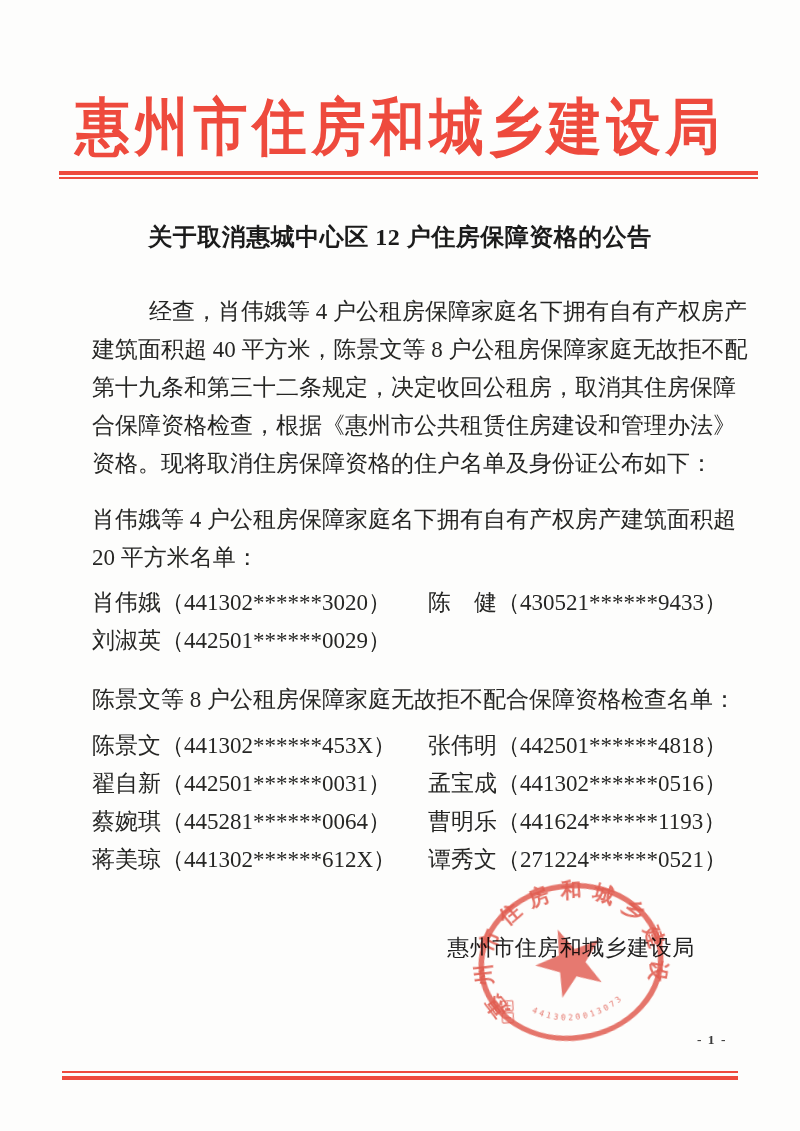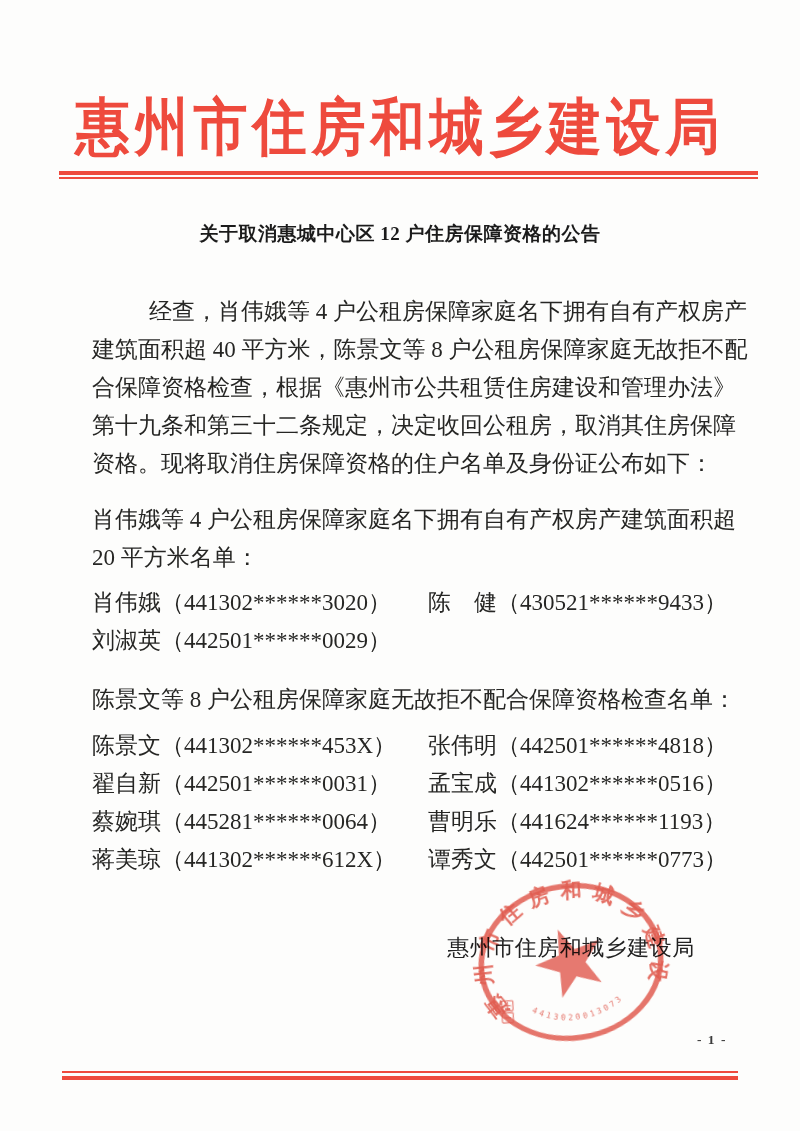--- a/index.html
+++ b/index.html
@@ -38,21 +38,21 @@
   .rule-header .gap{height:2.5px;}
   .rule-header .thin{height:1.5px;background:var(--red);}
   .rule-footer{position:absolute;top:1071px;left:62px;width:676px;}
   .rule-footer .thin{height:1.5px;background:var(--red);}
   .rule-footer .gap{height:3px;}
   .rule-footer .thick{height:4px;background:var(--red);}
   
   .doc-title{
     position:absolute;top:221px;left:0;right:0;
     text-align:center;
-    font-size:19px;font-weight:700;color:#1b1b1b;
+    font-size:24px;font-weight:700;color:#1b1b1b;
     letter-spacing:0.5px;white-space:nowrap;
   }
   
   .bodytext{font-size:23px;line-height:38px;color:var(--ink);}
   .para{position:absolute;top:293px;left:92px;width:640px;}
   .para .line{white-space:nowrap;}
   .para .line:first-child{padding-left:57px;}
   .sec1-head{position:absolute;top:501px;left:92px;width:640px;}
   .sec1-head .line{white-space:nowrap;}
   .entries{
@@ -99,22 +99,22 @@
     <div class="thick"></div>
     <div class="gap"></div>
     <div class="thin"></div>
   </div>
 
   <div class="doc-title">关于取消惠城中心区 12 户住房保障资格的公告</div>
 
   <div class="para bodytext">
     <div class="line">经查，肖伟娥等 4 户公租房保障家庭名下拥有自有产权房产</div>
     <div class="line">建筑面积超 40 平方米，陈景文等 8 户公租房保障家庭无故拒不配</div>
+    <div class="line">第十九条和第三十二条规定，决定收回公租房，取消其住房保障</div>
     <div class="line">合保障资格检查，根据《惠州市公共租赁住房建设和管理办法》</div>
-    <div class="line">第十九条和第三十二条规定，决定收回公租房，取消其住房保障</div>
     <div class="line">资格。现将取消住房保障资格的住户名单及身份证公布如下：</div>
   </div>
 
   <div class="sec1-head bodytext">
     <div class="line">肖伟娥等 4 户公租房保障家庭名下拥有自有产权房产建筑面积超</div>
     <div class="line">20 平方米名单：</div>
   </div>
   <div class="entries list1 bodytext">
     <div class="entry">肖伟娥（441302******3020）</div>
     <div class="entry">陈　健（430521******9433）</div>
@@ -123,21 +123,21 @@
 
   <div class="sec2-head bodytext">陈景文等 8 户公租房保障家庭无故拒不配合保障资格检查名单：</div>
   <div class="entries list2 bodytext">
     <div class="entry">陈景文（441302******453X）</div>
     <div class="entry">张伟明（442501******4818）</div>
     <div class="entry">翟自新（442501******0031）</div>
     <div class="entry">孟宝成（441302******0516）</div>
     <div class="entry">蔡婉琪（445281******0064）</div>
     <div class="entry">曹明乐（441624******1193）</div>
     <div class="entry">蒋美琼（441302******612X）</div>
-    <div class="entry">谭秀文（442501******0773）</div>
+    <div class="entry">谭秀文（271224******0521）</div>
   </div>
 
   <div class="signature">
     <div class="sig-org">惠州市住房和城乡建设局</div>
   </div>
 
   <svg class="seal" viewBox="0 0 196 166" xmlns="http://www.w3.org/2000/svg">
 
     <ellipse cx="98" cy="83" rx="90" ry="76" fill="none" stroke="#df4b3e" stroke-width="5.5" stroke-opacity="0.85"></ellipse>
 

